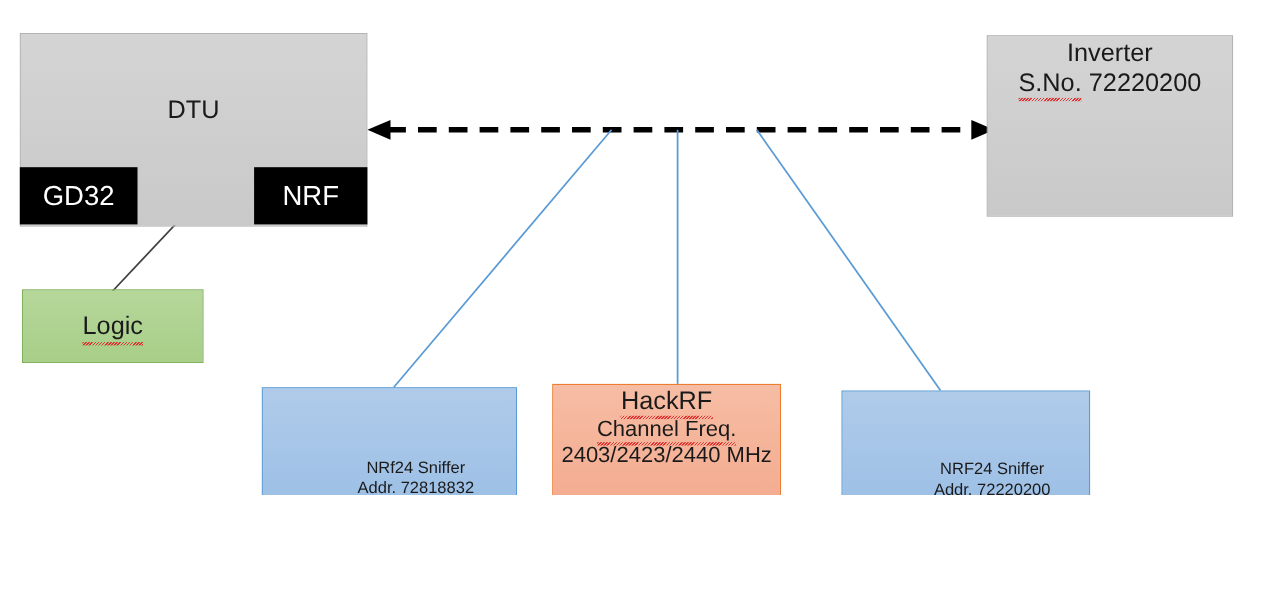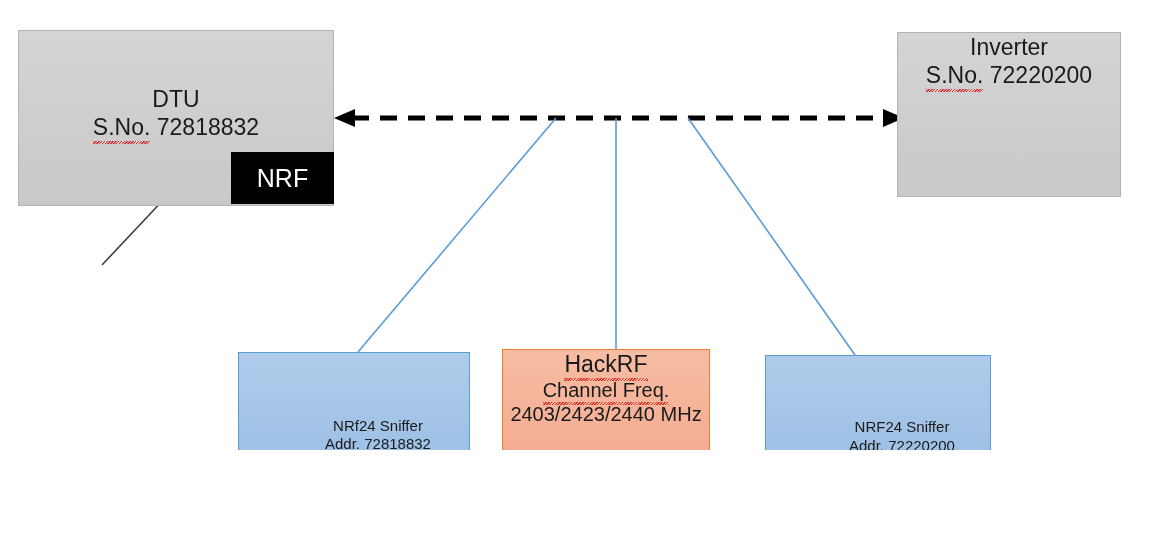--- a/index.html
+++ b/index.html
@@ -124,39 +124,41 @@
 
     <line x1="102" y1="265" x2="182" y2="180" stroke="#404040" stroke-width="1.6"></line>
 
     <line x1="556" y1="118" x2="358" y2="352" stroke="#5b9bd5" stroke-width="1.6"></line>
     <line x1="616" y1="118" x2="616" y2="349" stroke="#5b9bd5" stroke-width="1.6"></line>
     <line x1="688" y1="118" x2="855" y2="355" stroke="#5b9bd5" stroke-width="1.6"></line>
   </svg>
 
   <div class="box grey-box" id="dtu-box">
     <div>DTU</div>
-    <div>
-      <span class="squig">S.No.</span>
-      <span>72818832</span>
-    </div>
   </div>
 
+  <div class="box chip-box" id="gd32-box">
+    <div>GD32</div>
+  </div>
 
   <div class="box chip-box" id="nrf-box">
     <div>NRF</div>
   </div>
 
   <div class="box grey-box" id="inverter-box">
     <div>Inverter</div>
     <div>
       <span class="squig">S.No.</span>
       <span>72220200</span>
     </div>
   </div>
 
+  <div class="box" id="logic-box">
+    <div class="squig">Logic</div>
+  </div>
 
   <div class="box blue-box" id="sniffer-left-box">
     <div>
       <span>NRf24 Sniffer</span>
     </div>
     <div>
       <span class="squig">Addr.</span>
       <span>72818832</span>
     </div>
   </div>

